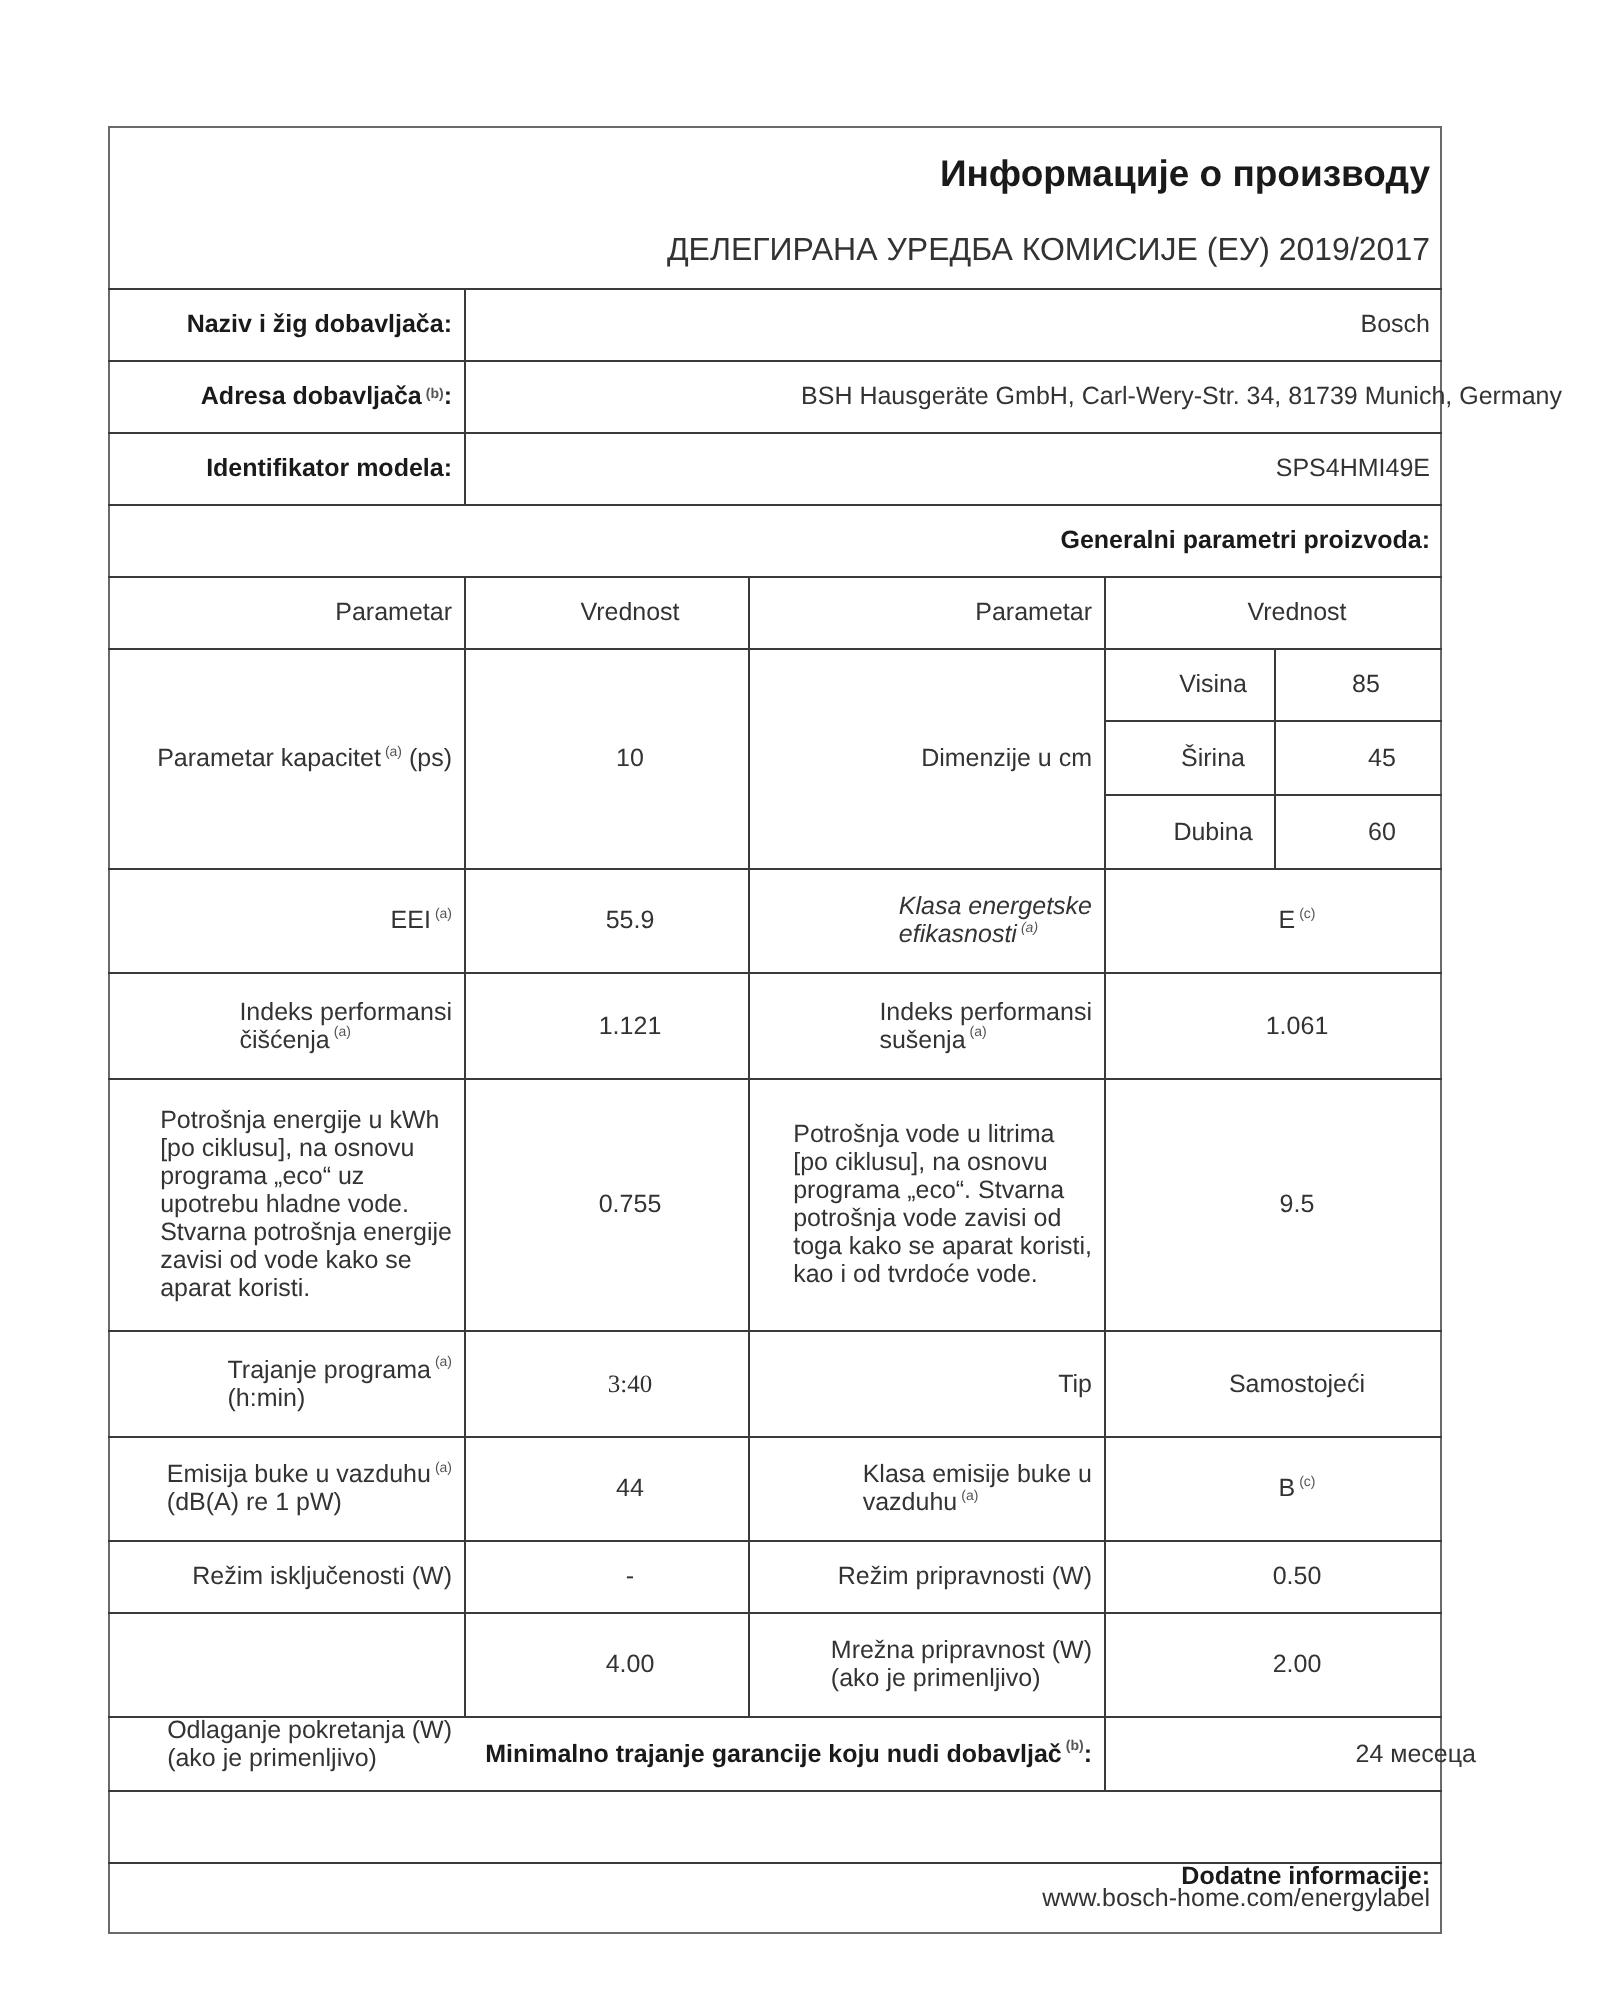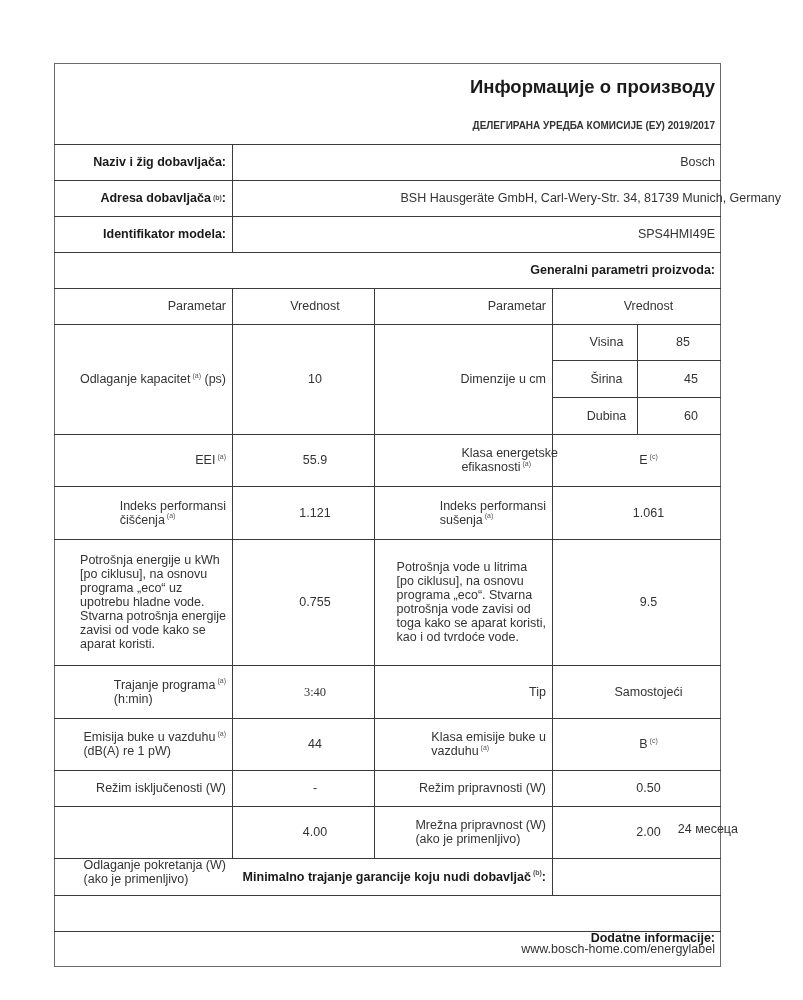--- a/index.html
+++ b/index.html
@@ -8,21 +8,21 @@
   .sheet { position: absolute; left: 54px; top: 63px; width: 667px; height: 904px;
            border: 1.5px solid #6a6a6a; box-sizing: border-box; }
   .hl { position: absolute; height: 0; border-top: 1.5px solid #3a3a3a; }
   .vl { position: absolute; width: 0; border-left: 1.5px solid #3a3a3a; }
   .cell { position: absolute; display: flex; align-items: center; box-sizing: border-box;
           font-size: 12.5px; line-height: 14px; color: #333; }
   .cell.left { justify-content: flex-end; padding-left: 8px; padding-right: 6px; }
   .cell.center { justify-content: center; text-align: center; padding-left: 24px; }
   .bold { font-weight: bold; color: #1a1a1a; }
   .title { font-size: 18.5px; font-weight: bold; color: #1a1a1a; }
-  .sub { font-size: 10px; color: #333; font-weight: bold; }
+  .sub { font-size: 16px; color: #333; }
   sup { font-size: 7px; vertical-align: super; line-height: 0; color: #555; margin-left: 2px; }
   .multi { display: block; }
 </style>
 </head>
 <body>
 
 <div class="sheet"></div>
 
 <div class="hl" style="left:54px; width:667px; top:144px;"></div>
 <div class="hl" style="left:54px; width:667px; top:180px;"></div>
@@ -90,21 +90,21 @@
   <span>Vrednost</span>
 </div>
 <div class="cell left" style="left:374px; top:288px; width:178px; height:36px;">
   <span>Parametar</span>
 </div>
 <div class="cell center" style="left:552px; top:288px; width:169px; height:36px;">
   <span>Vrednost</span>
 </div>
 
 <div class="cell left" style="left:54px; top:324px; width:178px; height:110px;">
-  <span><span>Odlaganje kapacitet</span><sup>(a)</sup><span> (ps)</span></span>
+  <span><span>Parametar kapacitet</span><sup>(a)</sup><span> (ps)</span></span>
 </div>
 <div class="cell center" style="left:232px; top:324px; width:142px; height:110px;">
   <span>10</span>
 </div>
 <div class="cell left" style="left:374px; top:324px; width:178px; height:110px;">
   <span>Dimenzije u cm</span>
 </div>
 <div class="cell center" style="left:552px; top:324px; width:85px; height:36px;">
   <span>Visina</span>
 </div>
@@ -123,21 +123,21 @@
 <div class="cell center" style="left:637px; top:397px; width:84px; height:37px;">
   <span>60</span>
 </div>
 
 <div class="cell left" style="left:54px; top:434px; width:178px; height:52px;">
   <span><span>EEI</span><sup>(a)</sup></span>
 </div>
 <div class="cell center" style="left:232px; top:434px; width:142px; height:52px;">
   <span>55.9</span>
 </div>
-<div class="cell left" style="left:386px; top:434px; width:178px; height:52px;">
+<div class="cell left" style="left:374px; top:434px; width:178px; height:52px;font-style:italic;">
   <span class="multi"><span>Klasa energetske</span><br><span>efikasnosti</span><sup>(a)</sup></span>
 </div>
 <div class="cell center" style="left:552px; top:434px; width:169px; height:52px;">
   <span><span>E</span><sup>(c)</sup></span>
 </div>
 
 <div class="cell left" style="left:54px; top:486px; width:178px; height:53px;">
   <span class="multi"><span>Indeks performansi</span><br><span>čišćenja</span><sup>(a)</sup></span>
 </div>
 <div class="cell center" style="left:232px; top:486px; width:142px; height:53px;">
@@ -226,21 +226,21 @@
 <div class="cell left" style="left:374px; top:806px; width:178px; height:52px;">
   <span class="multi"><span>Mrežna pripravnost (W)</span><br><span>(ako je primenljivo)</span></span>
 </div>
 <div class="cell center" style="left:552px; top:806px; width:169px; height:52px;">
   <span>2.00</span>
 </div>
 
 <div class="cell left bold" style="left:54px; top:858px; width:498px; height:37px;">
   <span><span>Minimalno trajanje garancije koju nudi dobavljač</span><sup>(b)</sup><span>:</span></span>
 </div>
-<div class="cell left" style="left:552px; top:810px; width:192px; height:37px;">
+<div class="cell left" style="left:552px; top:858px; width:192px; height:37px;">
   <span>24 месеца</span>
 </div>
 
 <div class="cell left bold" style="left:54px; top:920px; width:667px; height:36px;">
   <span>Dodatne informacije:</span>
 </div>
 <div class="cell left" style="left:54px; top:931px; width:667px; height:36px;">
   <span>www.bosch-home.com/energylabel</span>
 </div>
 

